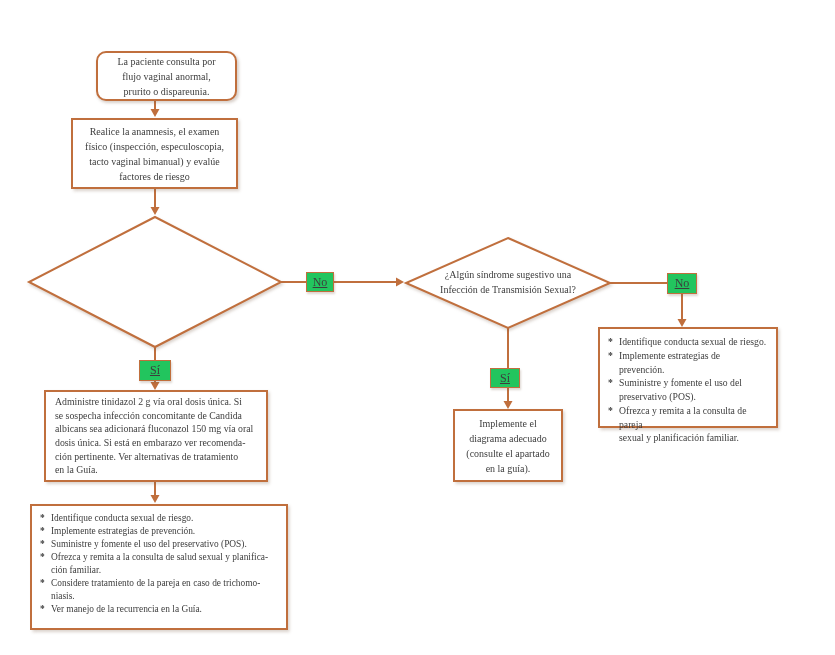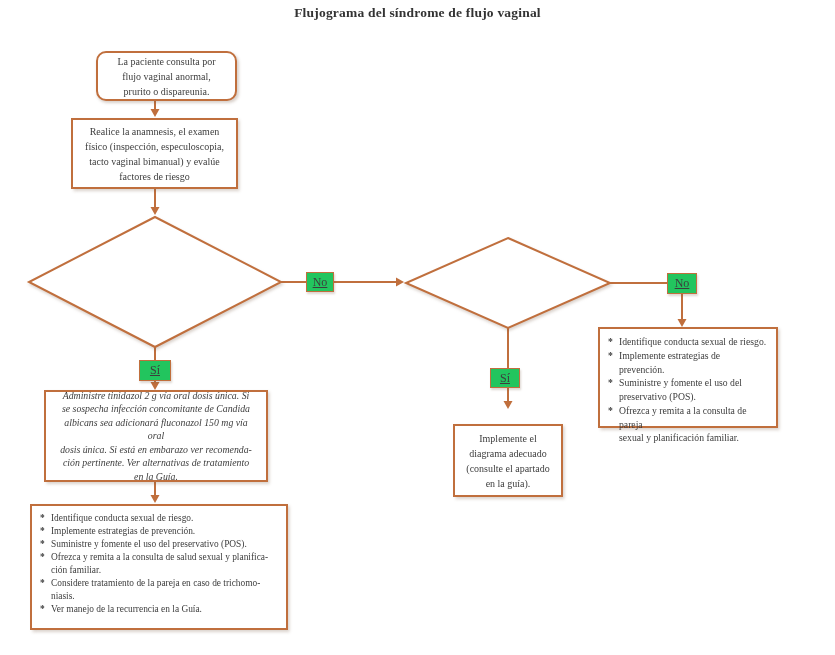--- a/index.html
+++ b/index.html
@@ -15,21 +15,21 @@
     position:absolute;left:0;top:5px;width:100%;text-align:center;
     font-size:13.5px;font-weight:bold;letter-spacing:.2px;z-index:2;color:#333;
   }
   .node{
     position:absolute;z-index:2;background:#fff;border:2px solid #c06f3d;
     box-sizing:border-box;display:flex;align-items:center;justify-content:center;
     text-align:center;font-size:10px;line-height:1.5;white-space:pre-line;
     box-shadow:1.5px 2px 3px rgba(120,90,70,0.28);
   }
   .node.rounded{border-radius:10px;}
-  .node.left-text{justify-content:flex-start;text-align:center;white-space:pre-line;font-style:italic;}
+  .node.left-text{justify-content:flex-start;text-align:left;white-space:pre-line;}
   .dtext{
     position:absolute;z-index:2;display:flex;align-items:center;justify-content:center;
     text-align:center;font-size:10px;line-height:1.47;white-space:pre-line;background:transparent;
   }
   .edge-label{
     position:absolute;z-index:3;background:#22c55e;border:1.5px solid #c06f3d;
     box-sizing:border-box;display:flex;align-items:center;justify-content:center;
     font-size:12px;box-shadow:1px 1.5px 2px rgba(120,90,70,0.25);text-decoration:underline;
   }
   .bullet-box{
@@ -41,21 +41,20 @@
   .bullet .btext{flex:1 1 auto;white-space:pre-line;line-height:1.42;}
   #sti-advice-box{left:598px;top:327px;width:180px;height:101px;font-size:9.7px;}
   #final-advice-box{left:30px;top:504px;width:258px;height:126px;font-size:9.4px;}
   #final-advice-box .bullet .marker,#final-advice-box .bullet .btext{line-height:1.38;}
 </style>
 </head>
 <body>
 
 <div id="canvas">
 
-  <div class="page-title">Flujograma del síndrome de flujo vaginal</div>
 
   <svg id="connectors" width="835" height="655" viewBox="0 0 835 655">
 
     <line class="conn" x1="155" y1="101" x2="155" y2="110"></line>
     <polygon class="head" points="150.5,109 159.5,109 155,117"></polygon>
 
     <line class="conn" x1="155" y1="185" x2="155" y2="208"></line>
     <polygon class="head" points="150.5,207 159.5,207 155,215"></polygon>
 
     <line class="conn" x1="281" y1="282" x2="397" y2="282"></line>
@@ -80,29 +79,31 @@
   <div class="node rounded" style="left:96px;top:51px;width:141px;height:50px;">La paciente consulta por
 flujo vaginal anormal,
 prurito o dispareunia.</div>
 
   <div class="node" style="left:71px;top:118px;width:167px;height:71px;">Realice la anamnesis, el examen
 físico (inspección, especuloscopia,
 tacto vaginal bimanual) y evalúe
 factores de riesgo</div>
 
 
+  <div class="dtext" style="left:408px;top:267px;width:200px;height:32px;">¿Algún síndrome sugestivo una
+Infección de Transmisión Sexual?</div>
 
   <div class="node left-text" style="left:44px;top:390px;width:224px;height:92px;padding:5px 9px;font-size:9.8px;line-height:1.38;">Administre tinidazol 2 g vía oral dosis única. Si
 se sospecha infección concomitante de Candida
 albicans sea adicionará fluconazol 150 mg vía oral
 dosis única. Si está en embarazo ver recomenda-
 ción pertinente. Ver alternativas de tratamiento
 en la Guía.</div>
 
-  <div class="node" style="left:453px;top:409px;width:110px;height:73px;margin-top:15px;">Implemente el
+  <div class="node" style="left:453px;top:409px;width:110px;height:73px;">Implemente el
 diagrama adecuado
 (consulte el apartado
 en la guía).</div>
 
   <div class="edge-label" style="left:306px;top:272px;width:28px;height:20px;">No</div>
   <div class="edge-label" style="left:139px;top:360px;width:32px;height:21px;">Sí</div>
   <div class="edge-label" style="left:667px;top:273px;width:30px;height:21px;">No</div>
   <div class="edge-label" style="left:490px;top:368px;width:30px;height:20px;">Sí</div>
 
   <div class="bullet-box" id="sti-advice-box">

